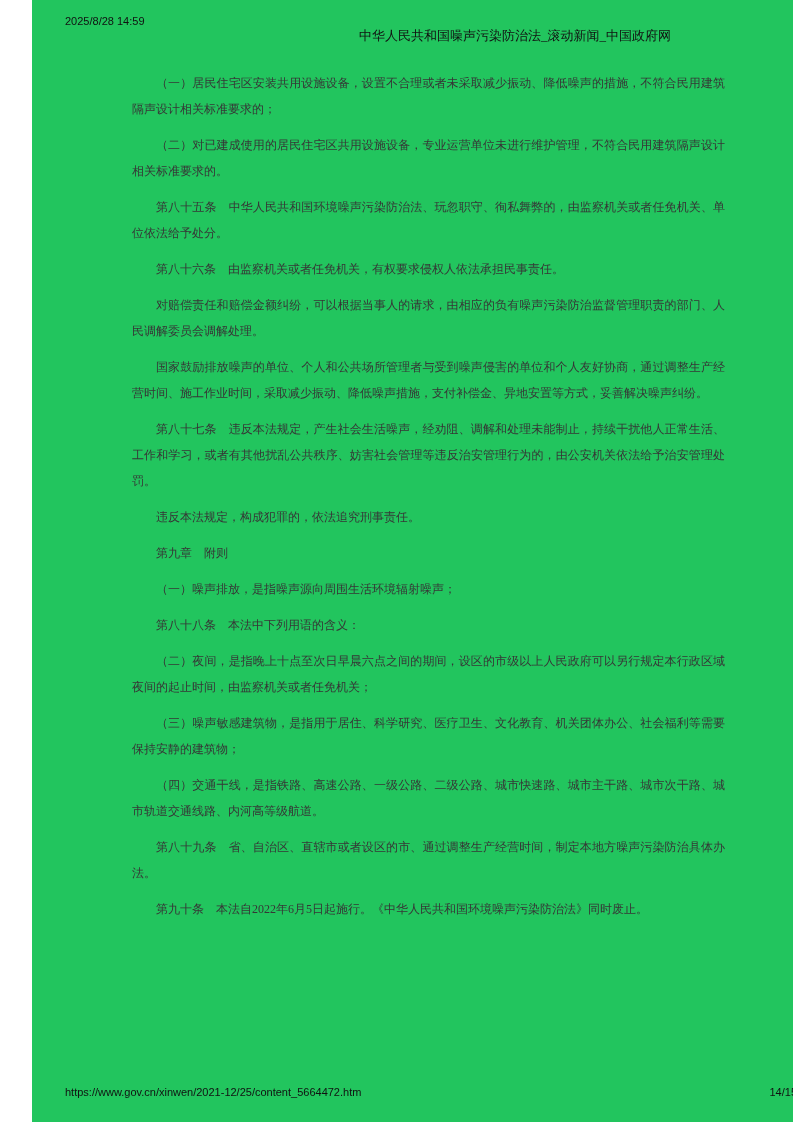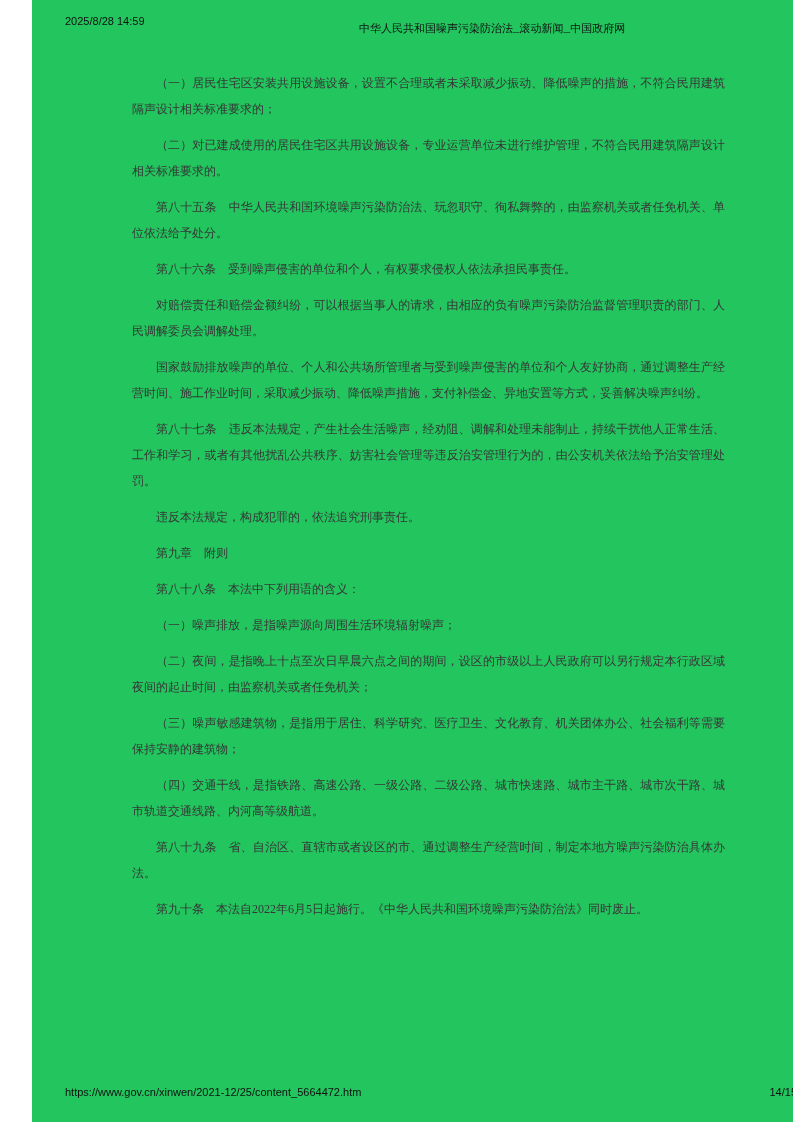--- a/index.html
+++ b/index.html
@@ -21,24 +21,24 @@
     left: 33px;
     top: 15px;
     font-size: 11px;
     color: #111111;
     font-family: "Liberation Sans", "DejaVu Sans", sans-serif;
     white-space: nowrap;
   }
   .print-header-title {
     position: absolute;
     left: 327px;
-    top: 21px;
-    font-size: 11px;
+    top: 27px;
+    font-size: 13px;
     color: #111111;
-    font-family: Liberation Mono, monospace;
+    font-family: Liberation Serif, serif;
     white-space: nowrap;
   }
   .doc-body {
     position: absolute;
     left: 100px;
     top: 70px;
     width: 593px;
     font-family: "Liberation Serif", "DejaVu Serif", serif;
     font-size: 12px;
     line-height: 26px;
@@ -74,28 +74,28 @@
 <div class="page">
 
   <div class="print-header-datetime">2025/8/28 14:59</div>
 
   <div class="print-header-title">中华人民共和国噪声污染防治法_滚动新闻_中国政府网</div>
 
   <div class="doc-body">
       <p>（一）居民住宅区安装共用设施设备，设置不合理或者未采取减少振动、降低噪声的措施，不符合民用建筑隔声设计相关标准要求的；</p>
       <p>（二）对已建成使用的居民住宅区共用设施设备，专业运营单位未进行维护管理，不符合民用建筑隔声设计相关标准要求的。</p>
       <p>第八十五条　中华人民共和国环境噪声污染防治法、玩忽职守、徇私舞弊的，由监察机关或者任免机关、单位依法给予处分。</p>
-      <p>第八十六条　受到噪声侵害的单位和个人，有权要求侵权人依法承担民事责任。</p>
+      <p>第八十六条　由监察机关或者任免机关，有权要求侵权人依法承担民事责任。</p>
       <p>对赔偿责任和赔偿金额纠纷，可以根据当事人的请求，由相应的负有噪声污染防治监督管理职责的部门、人民调解委员会调解处理。</p>
       <p>国家鼓励排放噪声的单位、个人和公共场所管理者与受到噪声侵害的单位和个人友好协商，通过调整生产经营时间、施工作业时间，采取减少振动、降低噪声措施，支付补偿金、异地安置等方式，妥善解决噪声纠纷。</p>
       <p>第八十七条　违反本法规定，产生社会生活噪声，经劝阻、调解和处理未能制止，持续干扰他人正常生活、工作和学习，或者有其他扰乱公共秩序、妨害社会管理等违反治安管理行为的，由公安机关依法给予治安管理处罚。</p>
       <p>违反本法规定，构成犯罪的，依法追究刑事责任。</p>
       <p>第九章　附则</p>
+      <p>（一）噪声排放，是指噪声源向周围生活环境辐射噪声；</p>
       <p>第八十八条　本法中下列用语的含义：</p>
-      <p>（一）噪声排放，是指噪声源向周围生活环境辐射噪声；</p>
       <p>（二）夜间，是指晚上十点至次日早晨六点之间的期间，设区的市级以上人民政府可以另行规定本行政区域夜间的起止时间，由监察机关或者任免机关；</p>
       <p>（三）噪声敏感建筑物，是指用于居住、科学研究、医疗卫生、文化教育、机关团体办公、社会福利等需要保持安静的建筑物；</p>
       <p>（四）交通干线，是指铁路、高速公路、一级公路、二级公路、城市快速路、城市主干路、城市次干路、城市轨道交通线路、内河高等级航道。</p>
       <p>第八十九条　省、自治区、直辖市或者设区的市、通过调整生产经营时间，制定本地方噪声污染防治具体办法。</p>
       <p>第九十条　本法自2022年6月5日起施行。《中华人民共和国环境噪声污染防治法》同时废止。</p>
     </div>
 
   <div class="print-footer-url">https://www.gov.cn/xinwen/2021-12/25/content_5664472.htm</div>
 
   <div class="print-footer-page">14/15</div>

